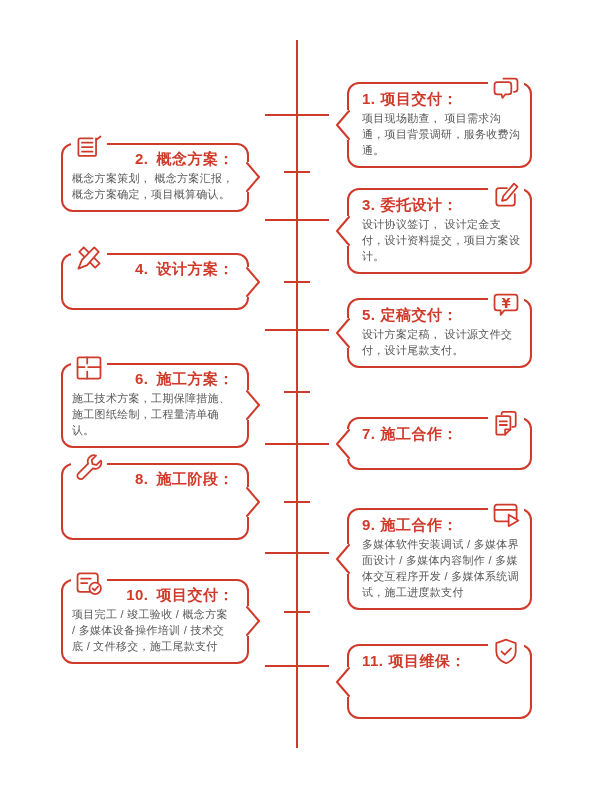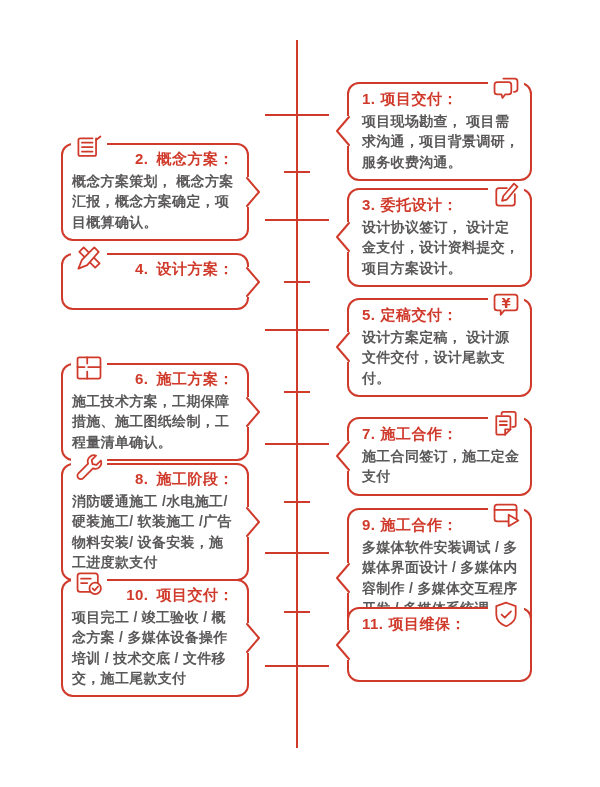--- a/index.html
+++ b/index.html
@@ -40,23 +40,23 @@
     display:flex;align-items:baseline;
     font-weight:bold;color:var(--red);
     font-size:15px;letter-spacing:.5px;
     padding:6px 10px 2px 13px;gap:5px;
   }
   .bubble.left .title-row{
     justify-content:flex-end;
     padding:5px 13px 2px 10px;gap:8px;
   }
   .body-text{
-    font-size:14px;color:var(--gray);
+    font-size:11px;color:var(--gray);
     line-height:1.45;letter-spacing:.3px;
-    padding:0 8px 7px 13px;text-align:left;font-weight:bold;
+    padding:0 8px 7px 13px;text-align:left;
   }
   .bubble.left .body-text{
     padding:0 13px 7px 9px;
   }
 
   
   .icon-box{
     position:absolute;background:#fff;padding:0 3px;color:var(--red);
     line-height:0;
   }
@@ -204,38 +204,36 @@
           <path d="M12,5 V4 a2,2 0 0 1 2,-2 h12 a2,2 0 0 1 2,2 v13 a2,2 0 0 1 -2,2 h-2"></path>
           <path class="wfill" d="M6,7 h14 a2,2 0 0 1 2,2 v13 l-6,6 H8 a2,2 0 0 1 -2,-2 z"></path>
           <path d="M22,22 h-6 v6"></path>
           <path d="M10,13 h8 M10,17 h8"></path>
         </svg>
       </span>
     <div class="title-row">
       <span class="num">7.</span>
       <span class="ttl">施工合作：</span>
     </div>
-    <div class="body-text">施工合同签订，施工定金支付</div>
     <span class="pointer-mask"></span>
     <svg class="pointer-svg" viewBox="0 0 15 30">
         <polyline points="14,1 2,15 14,29"></polyline>
       </svg>
   </div>
     <div class="tick long" style="top: 442.5px;"></div>
     <div class="bubble left" style="top: 463px; min-height: 77px;">
     <span class="icon-box">
         <svg viewBox="0 0 34 34">
           <path d="M5,23 L16,12 a7,7 0 0 1 9,-9 l-5,5 1,4.5 4.5,1 5,-5 a7,7 0 0 1 -9,9 L10.5,28.5 a3.4,3.4 0 0 1 -5.5,-5.5 z"></path>
         </svg>
       </span>
     <div class="title-row">
       <span class="num">8.</span>
       <span class="ttl">施工阶段：</span>
     </div>
-    <div class="body-text">消防暖通施工 /水电施工/硬装施工/ 软装施工 /广告物料安装/ 设备安装，施工进度款支付</div>
     <span class="pointer-mask"></span>
     <svg class="pointer-svg" viewBox="0 0 15 30">
         <polyline points="1,1 13,15 1,29"></polyline>
       </svg>
   </div>
     <div class="tick short" style="top: 500.5px;"></div>
     <div class="bubble right" style="top: 508px; min-height: 90px;">
     <span class="icon-box">
         <svg viewBox="0 0 34 34">
           <rect x="4" y="4" width="25" height="19" rx="3"></rect>
@@ -267,21 +265,21 @@
       <span class="num">10.</span>
       <span class="ttl">项目交付：</span>
     </div>
     <div class="body-text">项目完工 / 竣工验收 / 概念方案 / 多媒体设备操作培训 / 技术交底 / 文件移交，施工尾款支付</div>
     <span class="pointer-mask"></span>
     <svg class="pointer-svg" viewBox="0 0 15 30">
         <polyline points="1,1 13,15 1,29"></polyline>
       </svg>
   </div>
     <div class="tick short" style="top: 610.5px;"></div>
-    <div class="bubble right" style="top: 607px; min-height: 75px;">
+    <div class="bubble right" style="top: 644px; min-height: 75px;">
     <span class="icon-box">
         <svg viewBox="0 0 34 34">
           <path d="M17,3 l11,4 v9.5 c0,6.8 -4.6,10.8 -11,13.2 c-6.4,-2.4 -11,-6.4 -11,-13.2 V7 z"></path>
           <path d="M12,16.5 l3.6,3.6 7,-7.2"></path>
         </svg>
       </span>
     <div class="title-row">
       <span class="num">11.</span>
       <span class="ttl">项目维保：</span>
     </div>

